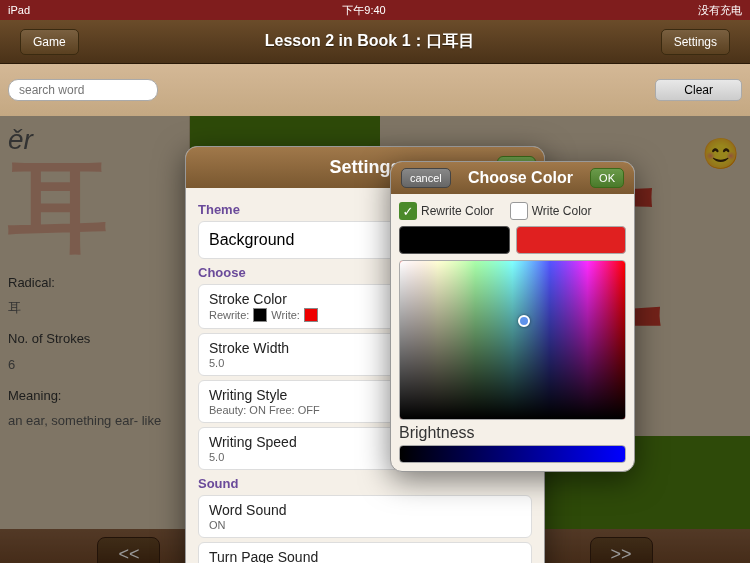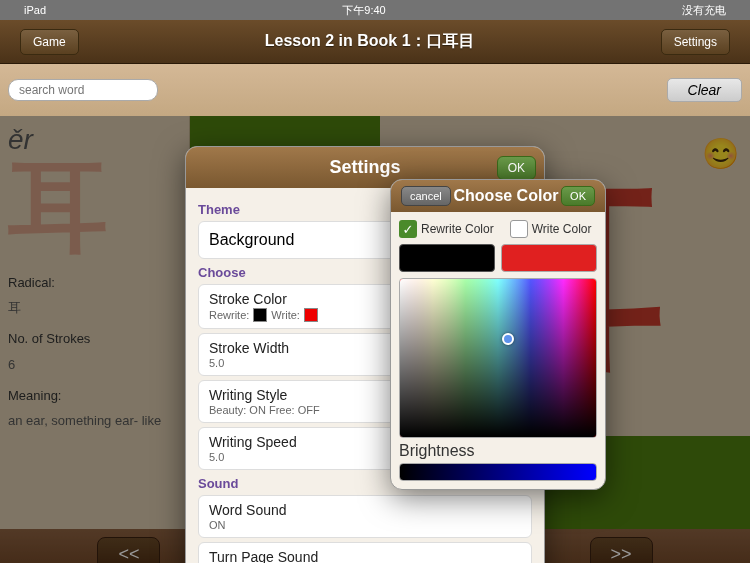--- a/index.html
+++ b/index.html
@@ -7,28 +7,28 @@
       width: 750px;
       height: 563px;
       font-family: -apple-system, 'Helvetica Neue', Arial, sans-serif;
       overflow: hidden;
       position: relative;
       background: #c8b89a;
     }
 
     
     .status-bar {
-      background: #737373;
+      background: #7f1d1d;
       color: #fff;
       font-size: 11px;
       height: 20px;
       display: flex;
       align-items: center;
       justify-content: space-between;
-      padding: 0 24px;
+      padding: 0 8px;
     }
 
     
     .nav-bar {
       background: linear-gradient(to bottom, #6b4c2a, #4a3218);
       height: 44px;
       display: flex;
       align-items: center;
       justify-content: space-between;
       padding: 0 20px;
@@ -65,25 +65,24 @@
       border-radius: 10px;
       padding: 3px 10px;
       font-size: 12px;
       width: 150px;
       color: #888;
     }
     .search-clear {
       background: linear-gradient(to bottom, #e8e8e8, #cccccc);
       border: 1px solid #aaa;
       border-radius: 5px;
-      font-size: 14px;
-      padding: 3px 20px;
+      font-size: 12px;
+      padding: 3px 28px;
       cursor: pointer;
       margin-left: auto;
-      font-style: italic;
     }
 
     
     .main-content {
       position: relative;
       width: 750px;
       height: 463px;
       background: #4d7c0f;
       overflow: hidden;
     }
@@ -276,23 +275,23 @@
       border-radius: 6px;
       color: #fff;
       font-size: 12px;
       padding: 4px 10px;
       cursor: pointer;
     }
 
     
     .color-panel {
       position: absolute;
-      top: 63px;
+      top: 45px;
       left: 390px;
-      width: 216px;
+      width: 245px;
       background: #f5f0e8;
       border-radius: 12px;
       border: 1px solid #999;
       box-shadow: 0 8px 30px rgba(0,0,0,0.5);
       z-index: 25;
       overflow: hidden;
     }
     .color-panel-header {
       background: linear-gradient(to bottom, #a0784a, #7a5830);
       display: flex;

